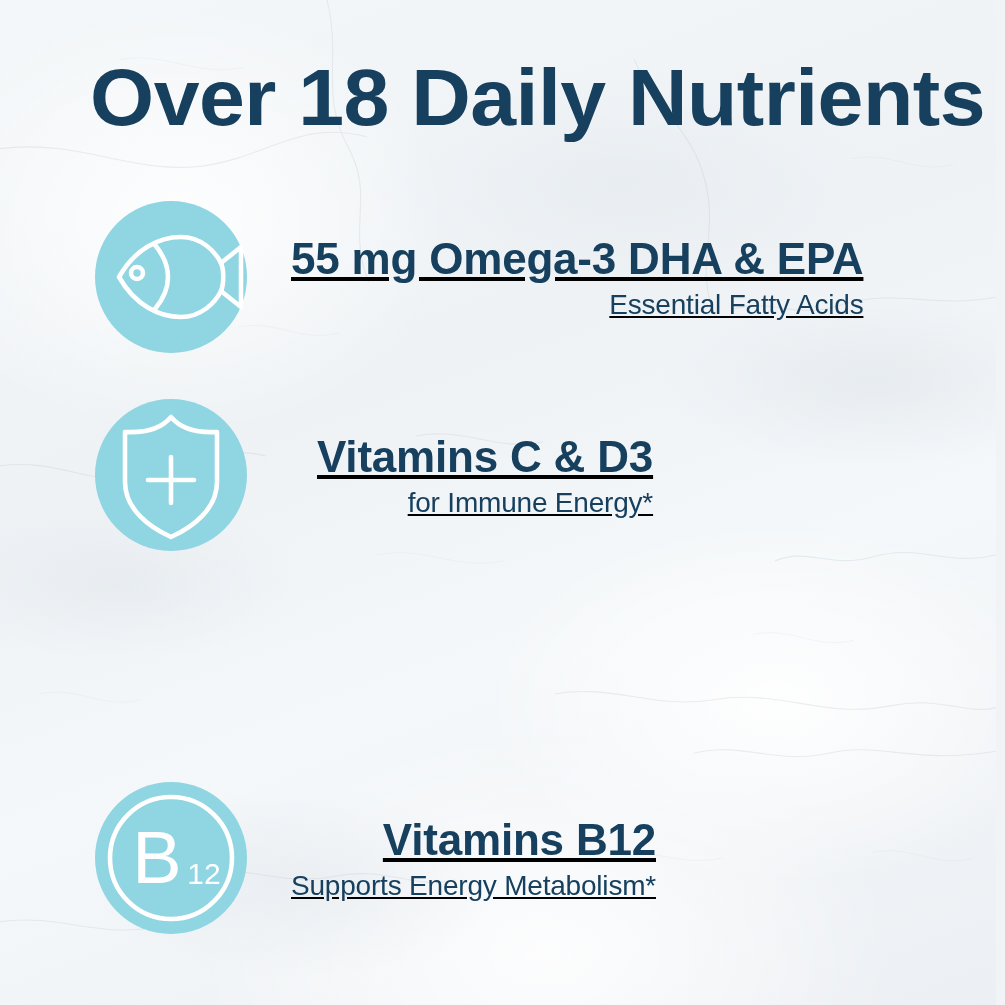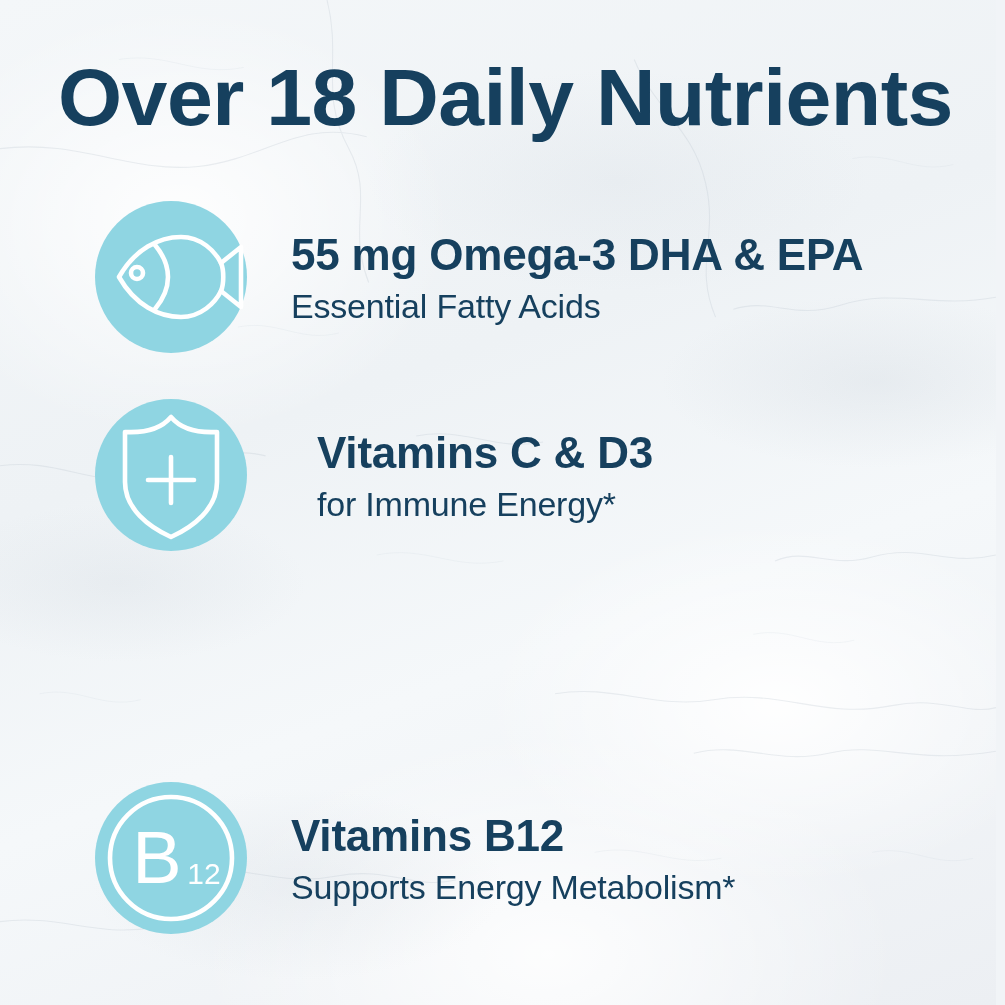--- a/index.html
+++ b/index.html
@@ -18,20 +18,21 @@
   #infographic {
     position: relative;
     width: 996px;
     height: 1005px;
     background:
       radial-gradient(ellipse 420px 260px at 78% 70%, rgba(255,255,255,0.95) 0%, rgba(255,255,255,0) 70%),
       radial-gradient(ellipse 380px 300px at 18% 22%, rgba(255,255,255,0.9) 0%, rgba(255,255,255,0) 72%),
       radial-gradient(ellipse 500px 320px at 55% 95%, rgba(255,255,255,0.85) 0%, rgba(255,255,255,0) 70%),
       linear-gradient(160deg, #f4f7f9 0%, #eef2f5 38%, #f5f8fa 62%, #eceff3 100%);
     overflow: hidden;
+    text-align: right;
   }
   .marble-veins {
     position: absolute;
     inset: 0;
     pointer-events: none;
     opacity: 0.55;
   }
   .marble-soft {
     position: absolute;
     inset: 0;
@@ -67,20 +68,21 @@
     width: 1005px;
     height: 1005px;
   }
   .row {
     position: absolute;
     left: 0;
     width: 1005px;
     height: 160px;
     display: flex;
     align-items: center;
+    text-decoration: underline;
   }
   .row-0 { top: 197px; }
   .row-1 { top: 395px; gap: 26px; }
   .row-2 { top: 588px; }
   .row-3 { top: 778px; }
 
   .icon-badge {
     position: relative;
     margin-left: 95px;
     width: 152px;
@@ -106,21 +108,21 @@
     color: #16405e;
   }
   .line-primary {
     font-size: 44px;
     font-weight: 700;
     line-height: 1.3;
     letter-spacing: -0.2px;
     white-space: nowrap;
   }
   .line-secondary {
-    font-size: 34px;
+    font-size: 28px;
     font-weight: 400;
     line-height: 1.3;
     letter-spacing: -0.2px;
     white-space: nowrap;
   }
 </style>
 </head>
 <body>
 
 <div id="infographic">

